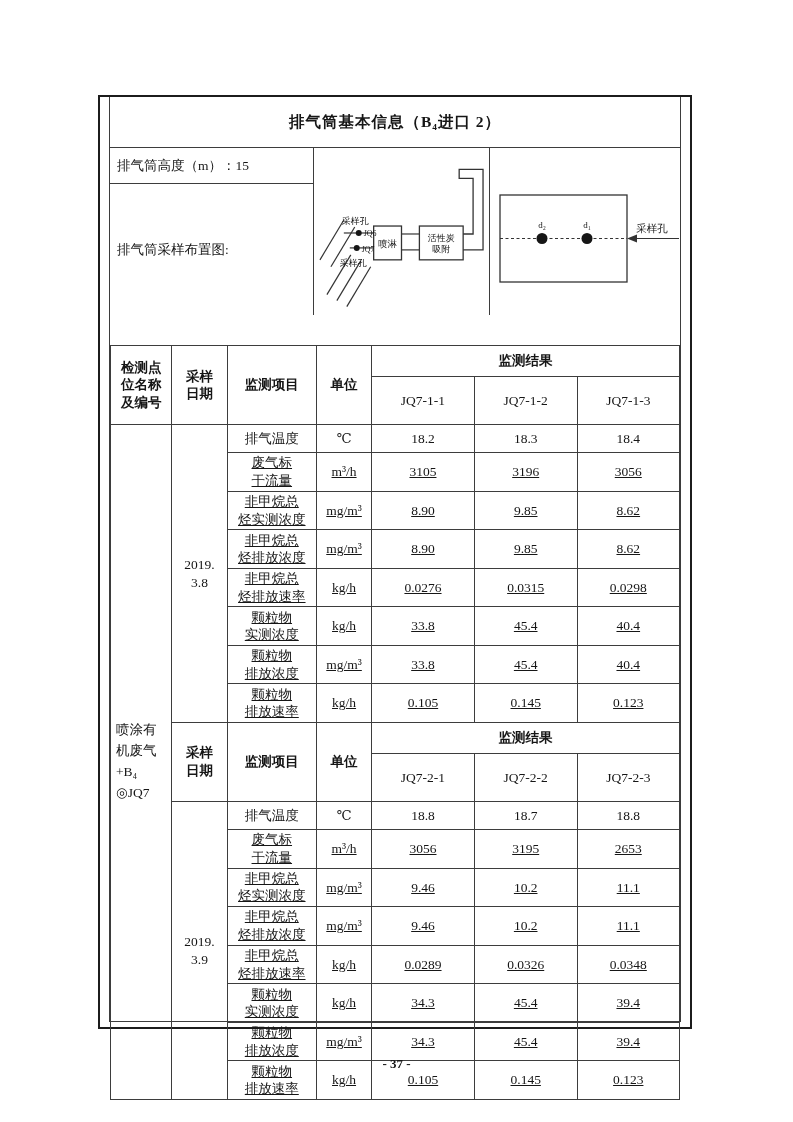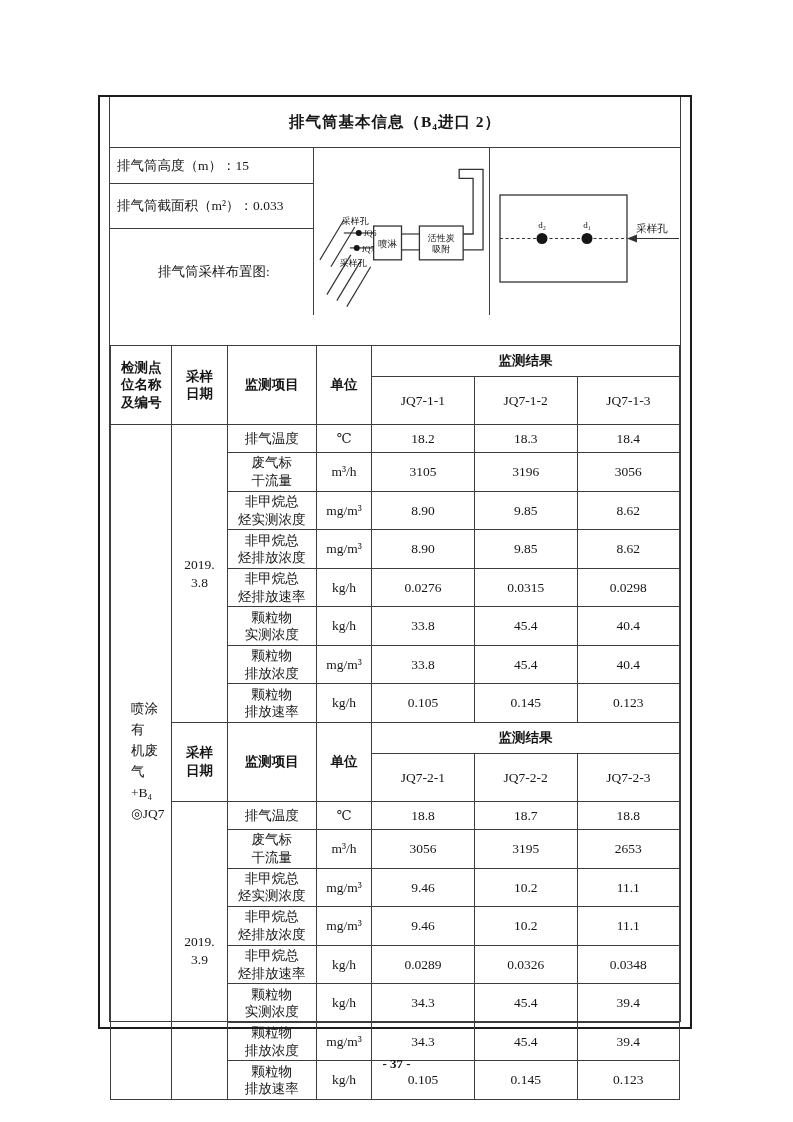--- a/index.html
+++ b/index.html
@@ -23,55 +23,54 @@
     font-weight:bold;font-size:15.5px;letter-spacing:1px;
   }
   .info-row{height:167px;flex:none;display:flex;}
   .info-left{width:204px;flex:none;display:flex;flex-direction:column;border-right:1.5px solid #3d3d3d;box-sizing:border-box;}
   .info-cell{
     box-sizing:border-box;padding:2px 4px 2px 7px;font-size:13.5px;
     display:flex;flex-direction:column;justify-content:center;border-bottom:1.5px solid #3d3d3d;font-family:Liberation Serif, serif;
   }
   .info-cell.c1{height:36px;flex:none;}
   .info-cell.c2{height:45px;flex:none;}
-  .info-cell.c3{flex:1;border-bottom:none;line-height:1.6;margin-left:41px;}
+  .info-cell.c3{flex:1;border-bottom:none;line-height:1.6;}
   .diagram1{width:176px;flex:none;border-right:1.5px solid #3d3d3d;box-sizing:border-box;}
   .diagram2{flex:1;}
   .diagram1 svg,.diagram2 svg{display:block;width:100%;height:100%;}
   .table-wrap{flex:1;display:flex;}
   table{border-collapse:collapse;table-layout:fixed;width:100%;flex:1;height:100%;margin-top:30px;}
   th,td{
     border:1.4px solid #3d3d3d;text-align:center;vertical-align:middle;
     font-size:13.5px;white-space:pre-line;padding:0 1px;line-height:1.3;
   }
   th{font-weight:bold;}
   td{font-weight:normal;}
   tr.hdr-top{height:30px;}
   tr.hdr-ids{height:46px;}
   tr.row-single{height:27px;}
-  tr.row-double{height:37px;}
-  td.c-pointlabel{text-align:left;padding-left:20px;line-height:1.55;}
+  tr.row-double{height:37px;text-decoration:underline;}
+  td.c-pointlabel{text-align:left;padding-left:5px;line-height:1.55;}
   .footer{
     position:absolute;left:0;top:1056px;width:100%;text-align:center;
     font-weight:bold;font-size:13px;
   }
   svg text{font-family:"Liberation Serif","DejaVu Serif",serif;fill:#161616;}
 </style>
 </head>
 <body>
 
 <div class="frame">
   <div class="grid">
 
     <div class="title-row">排气筒基本信息（B₄进口 2）</div>
 
     <div class="info-row">
       <div class="info-left">
         <div class="info-cell c1">排气筒高度（m）：15</div>
-        <div class="info-cell c2">排气筒截面积（m²）：0.033</div>
         <div class="info-cell c3">
           <span>排气筒采样布置图:</span>
         </div>
       </div>
 
       <div class="diagram1">
         <svg viewBox="0 0 176 167">
           <g stroke="#333333" stroke-width="1.2" fill="none">
             <line x1="6" y1="112" x2="30" y2="72"></line>
             <line x1="17" y1="119" x2="41" y2="79"></line>

